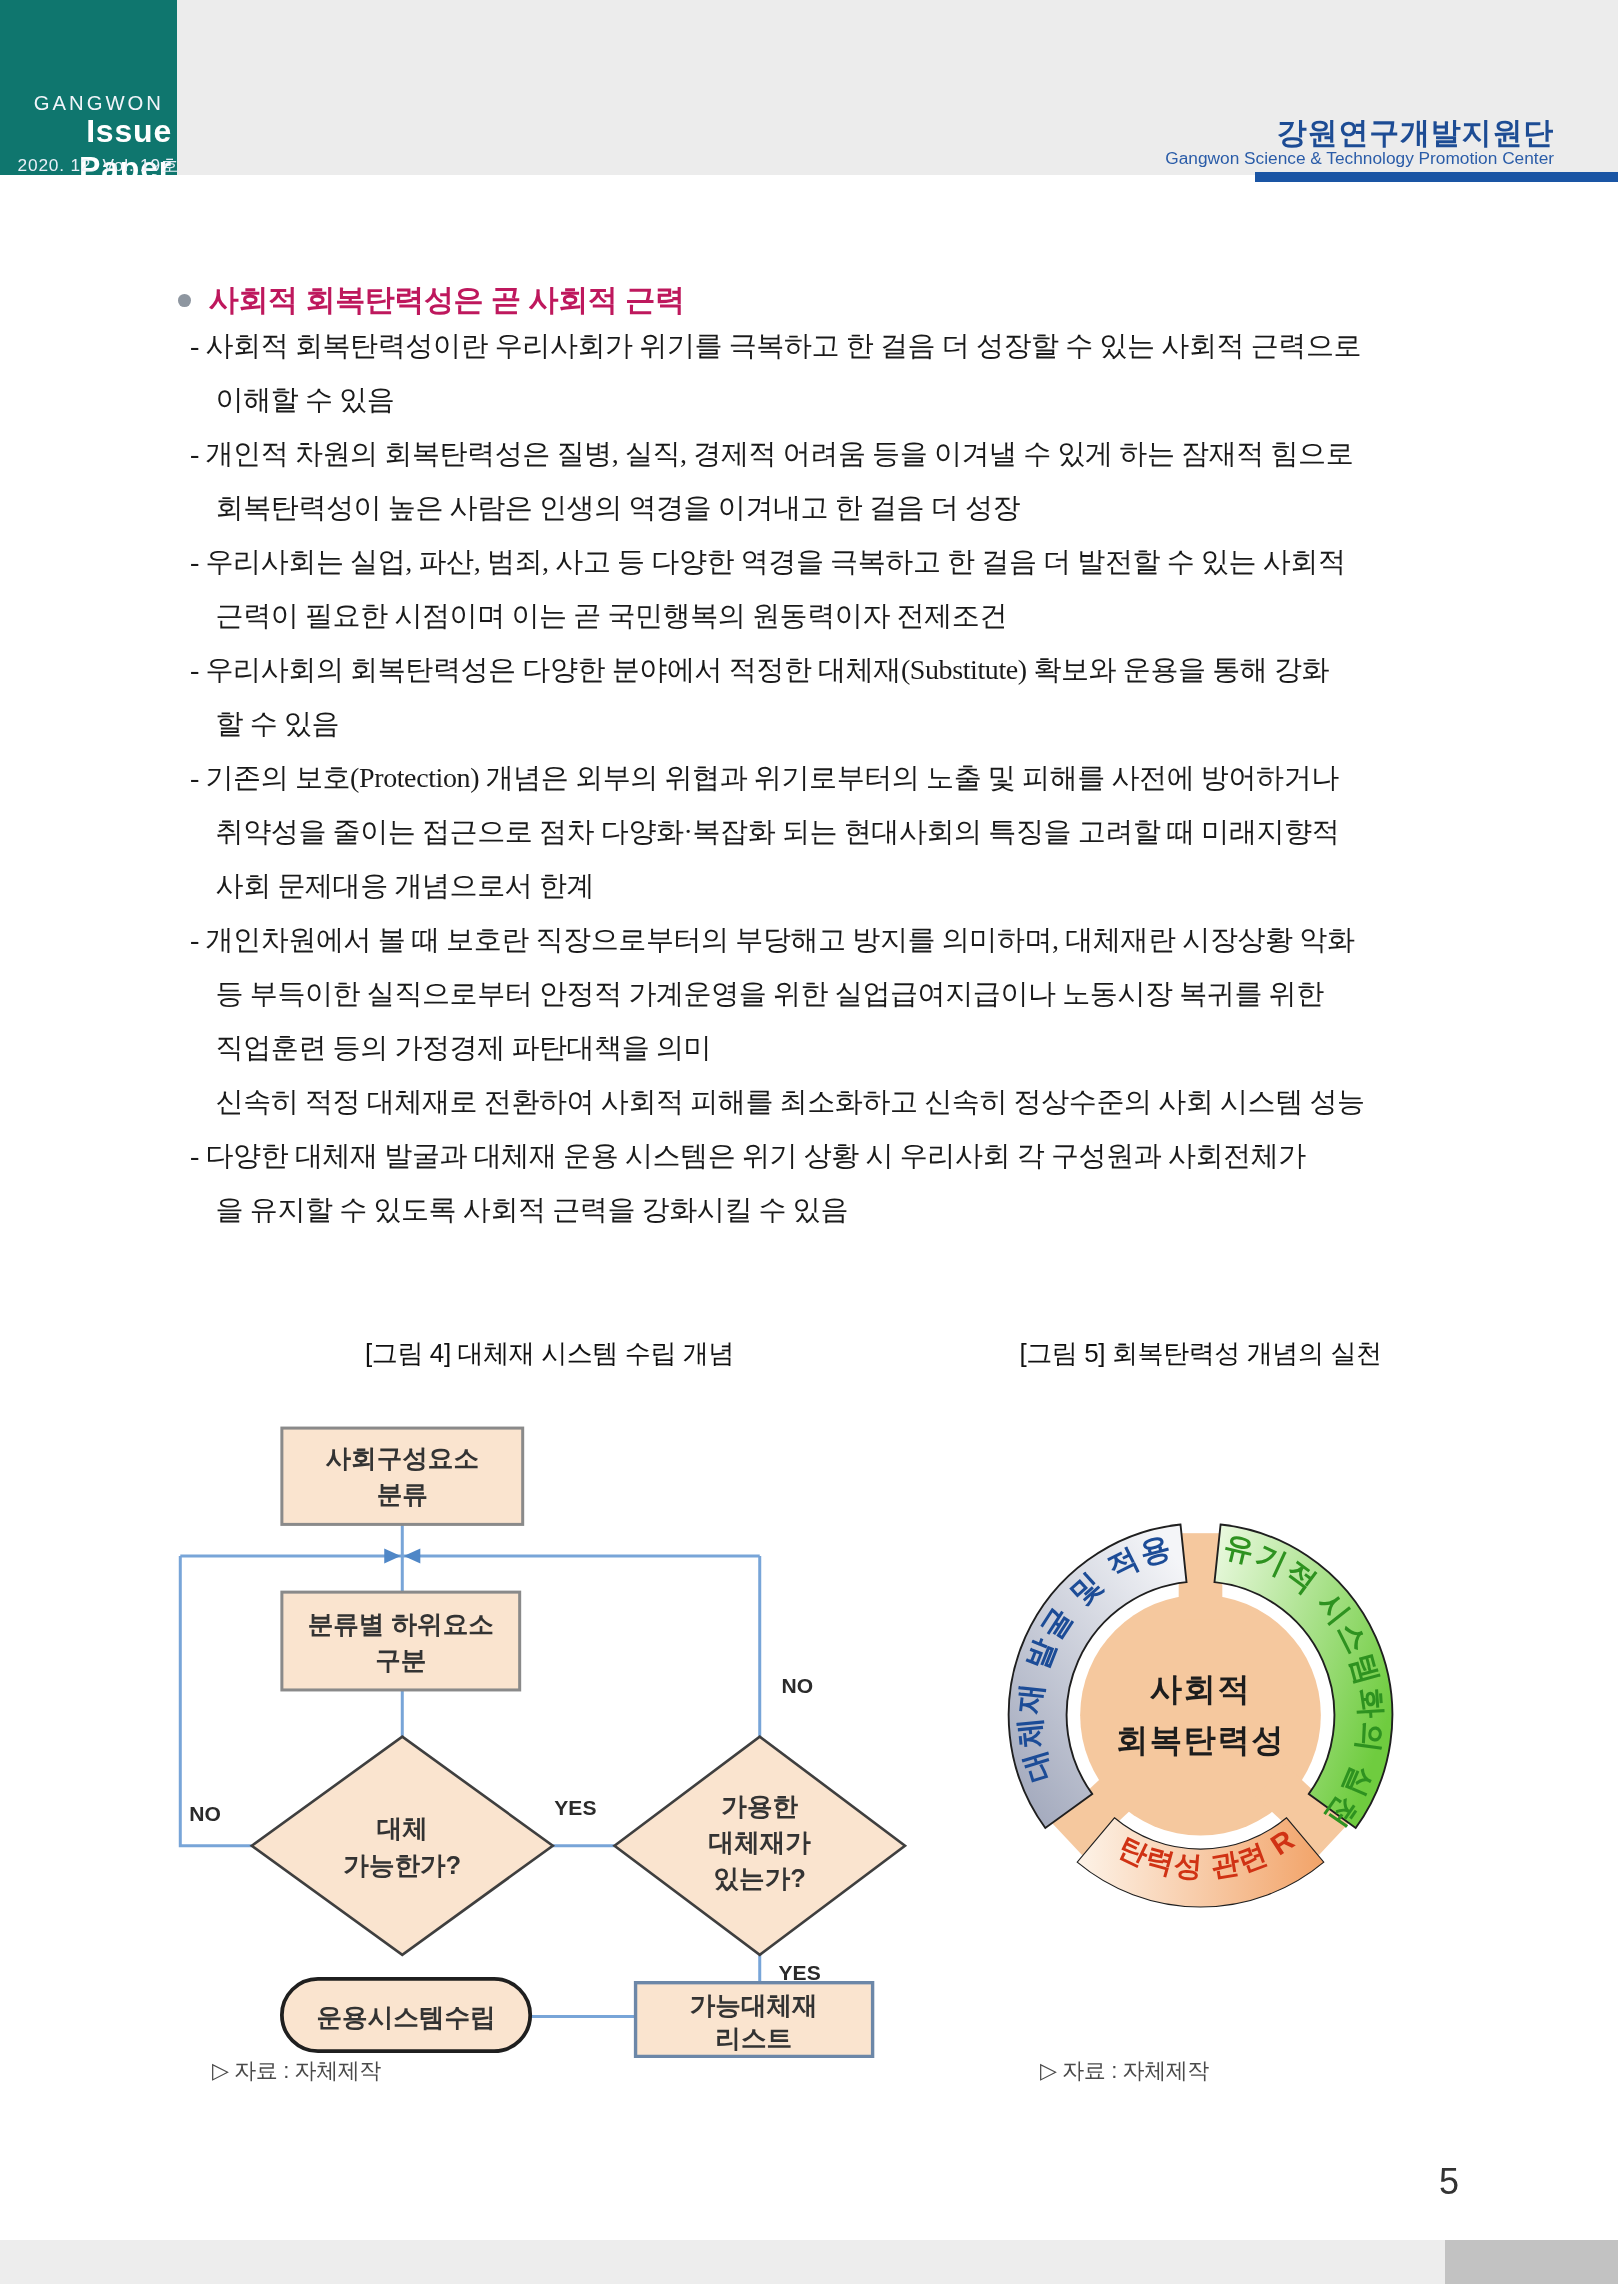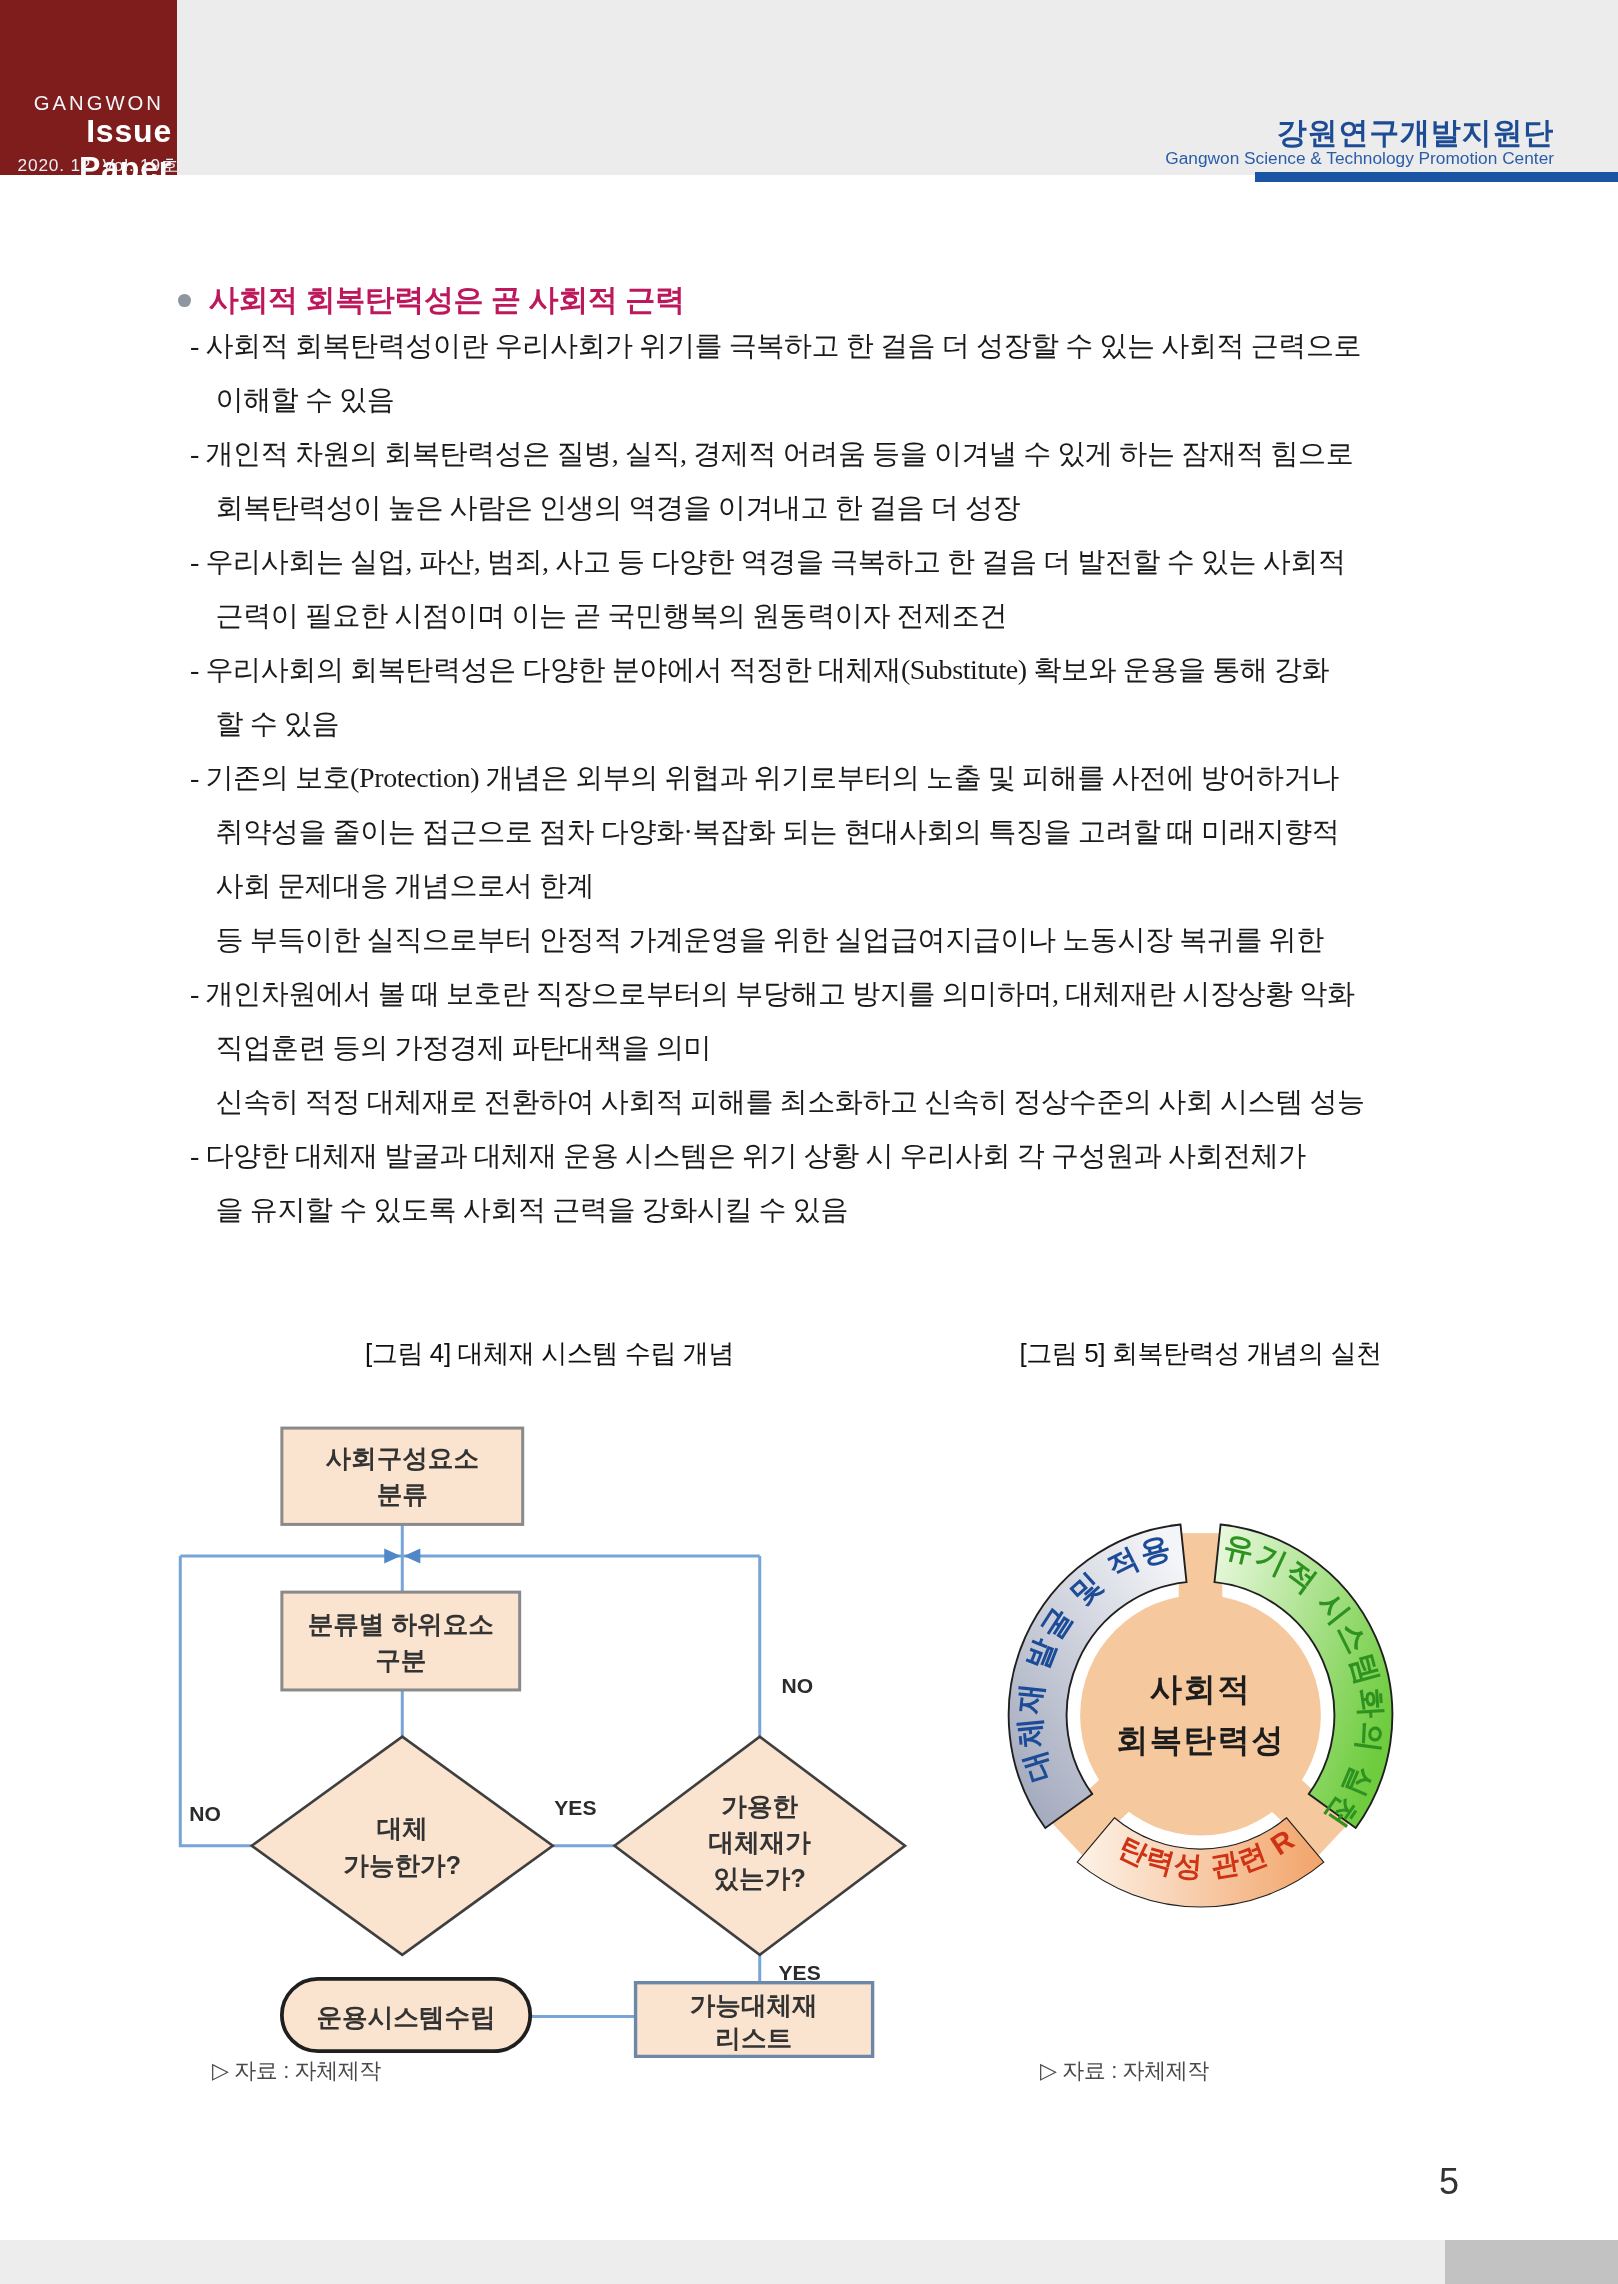--- a/index.html
+++ b/index.html
@@ -1,20 +1,20 @@
 <!DOCTYPE html>
 <html style="font-size:12px"><head>
 <meta charset="utf-8">
 <style>
   html,body{margin:0;padding:0;background:#fff;}
   .page{position:relative;width:1618px;height:2284px;background:#ffffff;overflow:hidden;
         font-family:"Liberation Sans","DejaVu Sans",sans-serif;}
   
   .hdr-band{position:absolute;left:0;top:0;width:1618px;height:175px;background:#ECECEC;}
-  .hdr-blue{position:absolute;left:0;top:0;width:177px;height:175px;background:#7f1d1d;color:#fff;}
+  .hdr-blue{position:absolute;left:0;top:0;width:177px;height:175px;background:#0f766e;color:#fff;}
   .brand-top{position:absolute;left:0;top:92px;width:164px;text-align:right;font-size:20.3px;letter-spacing:3px;color:#F2F5FA;}
   .brand-main{position:absolute;left:0;top:113px;width:172px;text-align:right;font-size:32px;font-weight:700;letter-spacing:0.8px;color:#fff;}
   .brand-issue{position:absolute;left:15px;top:153px;width:164px;text-align:right;font-size:17.3px;color:#EAF0F8;letter-spacing:0.8px;}
   .doc-title{position:absolute;left:197px;top:120px;font-size:33px;font-weight:700;color:#111;letter-spacing:-0.8px;}
   .org-kr{position:absolute;left:978px;top:113px;width:576px;text-align:right;font-size:30px;font-weight:700;color:#1D4C94;letter-spacing:0.8px;}
   .org-en{position:absolute;left:978px;top:148px;width:576px;text-align:right;font-size:17.3px;color:#2A5CA8;}
   .hdr-bar{position:absolute;left:1255px;top:172px;width:363px;height:9.8px;background:#1A55A4;}
   
   .heading-row{position:absolute;left:178px;top:280px;display:flex;align-items:center;}
   .heading-dot{width:12.8px;height:12.8px;border-radius:50%;background:#8E96A0;margin-right:18px;}
@@ -68,22 +68,22 @@
     <div class="line cont">이해할 수 있음</div>
     <div class="line">- 개인적 차원의 회복탄력성은 질병, 실직, 경제적 어려움 등을 이겨낼 수 있게 하는 잠재적 힘으로</div>
     <div class="line cont">회복탄력성이 높은 사람은 인생의 역경을 이겨내고 한 걸음 더 성장</div>
     <div class="line">- 우리사회는 실업, 파산, 범죄, 사고 등 다양한 역경을 극복하고 한 걸음 더 발전할 수 있는 사회적</div>
     <div class="line cont">근력이 필요한 시점이며 이는 곧 국민행복의 원동력이자 전제조건</div>
     <div class="line">- 우리사회의 회복탄력성은 다양한 분야에서 적정한 대체재(Substitute) 확보와 운용을 통해 강화</div>
     <div class="line cont">할 수 있음</div>
     <div class="line">- 기존의 보호(Protection) 개념은 외부의 위협과 위기로부터의 노출 및 피해를 사전에 방어하거나</div>
     <div class="line cont">취약성을 줄이는 접근으로 점차 다양화·복잡화 되는 현대사회의 특징을 고려할 때 미래지향적</div>
     <div class="line cont">사회 문제대응 개념으로서 한계</div>
+    <div class="line">- 개인차원에서 볼 때 보호란 직장으로부터의 부당해고 방지를 의미하며, 대체재란 시장상황 악화</div>
     <div class="line cont">등 부득이한 실직으로부터 안정적 가계운영을 위한 실업급여지급이나 노동시장 복귀를 위한</div>
-    <div class="line">- 개인차원에서 볼 때 보호란 직장으로부터의 부당해고 방지를 의미하며, 대체재란 시장상황 악화</div>
     <div class="line cont">직업훈련 등의 가정경제 파탄대책을 의미</div>
     <div class="line cont">신속히 적정 대체재로 전환하여 사회적 피해를 최소화하고 신속히 정상수준의 사회 시스템 성능</div>
     <div class="line">- 다양한 대체재 발굴과 대체재 운용 시스템은 위기 상황 시 우리사회 각 구성원과 사회전체가</div>
     <div class="line cont">을 유지할 수 있도록 사회적 근력을 강화시킬 수 있음</div>
   </div>
 
   <div class="fig-caption cap-left">[그림 4] 대체재 시스템 수립 개념</div>
   <div class="fig-caption cap-right">[그림 5] 회복탄력성 개념의 실천</div>
 
   <svg class="fig4" width="745" height="636" viewBox="0 0 990 845">

